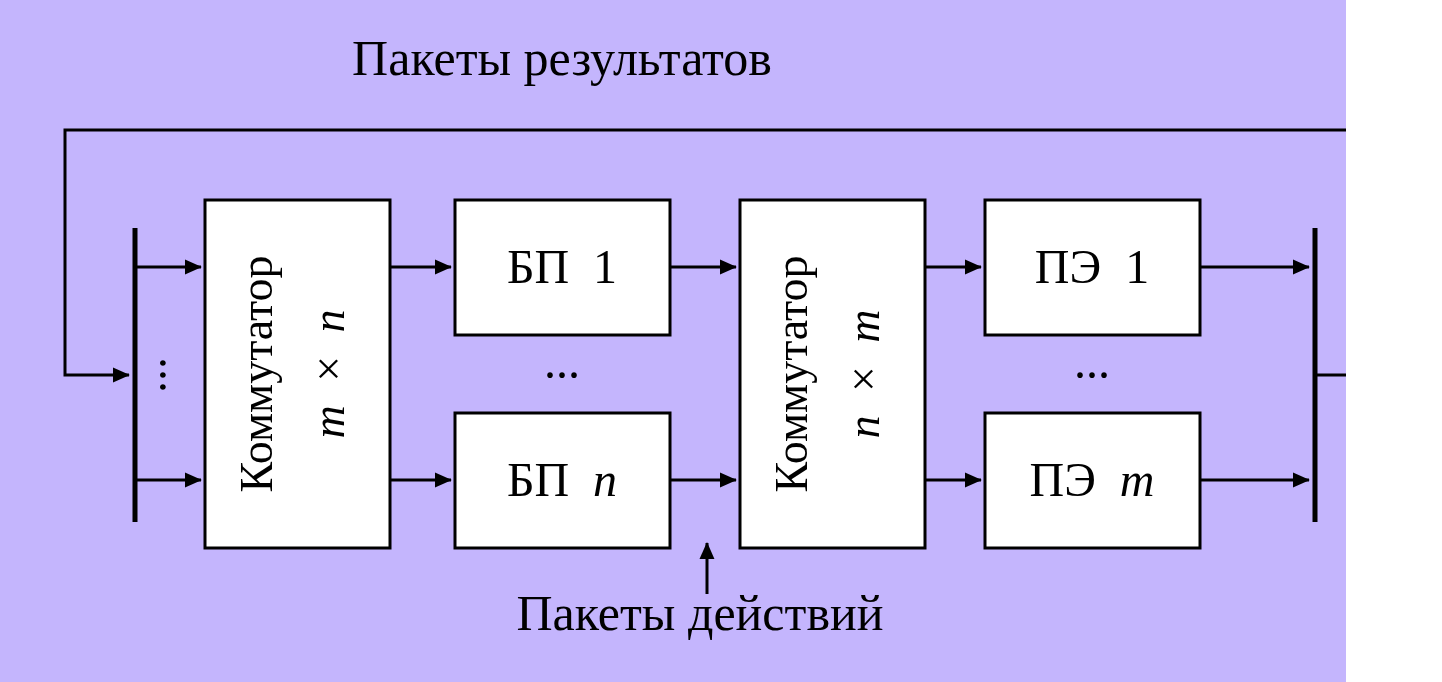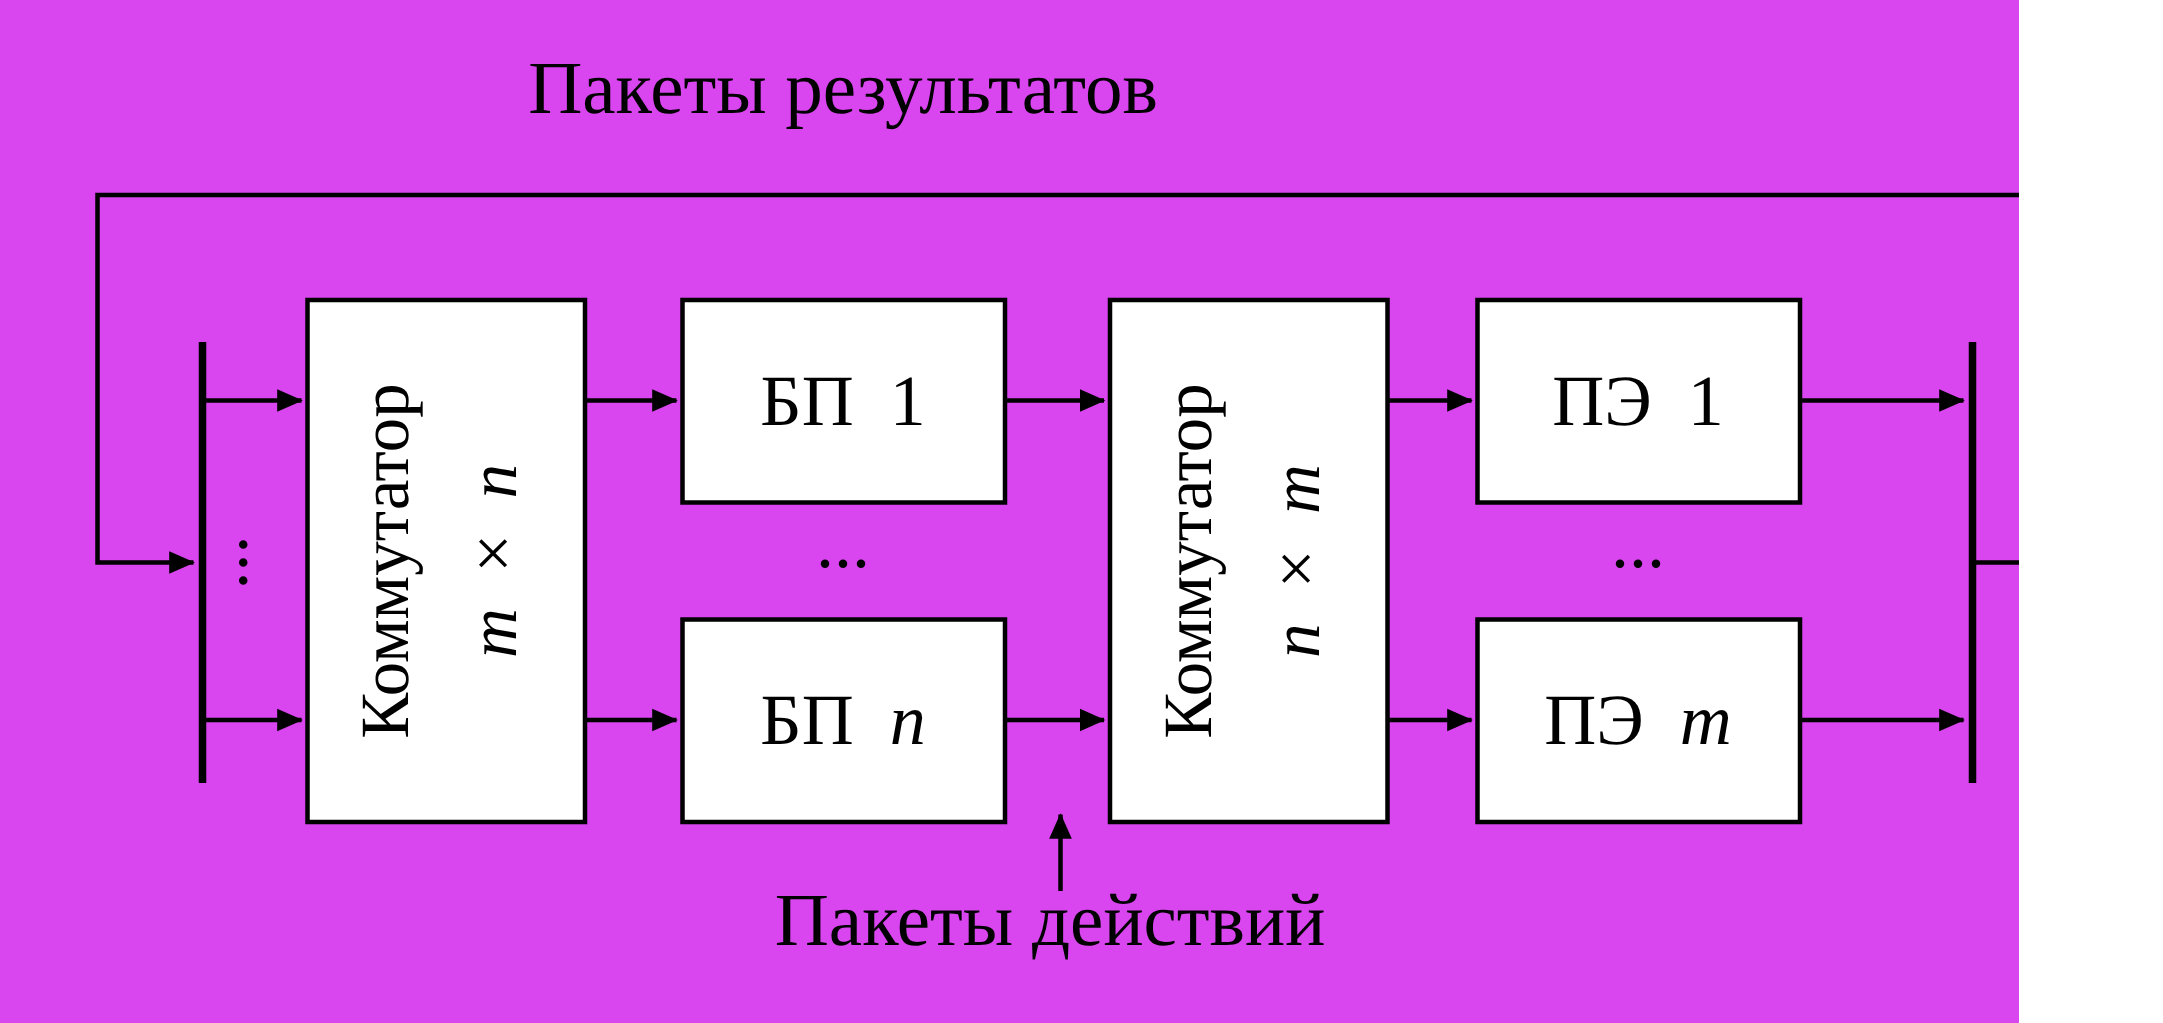--- a/index.html
+++ b/index.html
@@ -4,21 +4,21 @@
 <style>
   html, body {
     margin: 0;
     padding: 0;
     background: #ffffff;
   }
   .page {
     position: relative;
     width: 1346px;
     height: 682px;
-    background: #d946ef;
+    background: #c4b5fd;
     overflow: hidden;
   }
   svg { position: absolute; left: 0; top: 0; }
   text {
     font-family: "Liberation Serif", "DejaVu Serif", serif;
     fill: #000000;
   }
   .t-title  { font-size: 50px; }
   .t-box    { font-size: 48px; }
   .t-rot    { font-size: 46px; }

